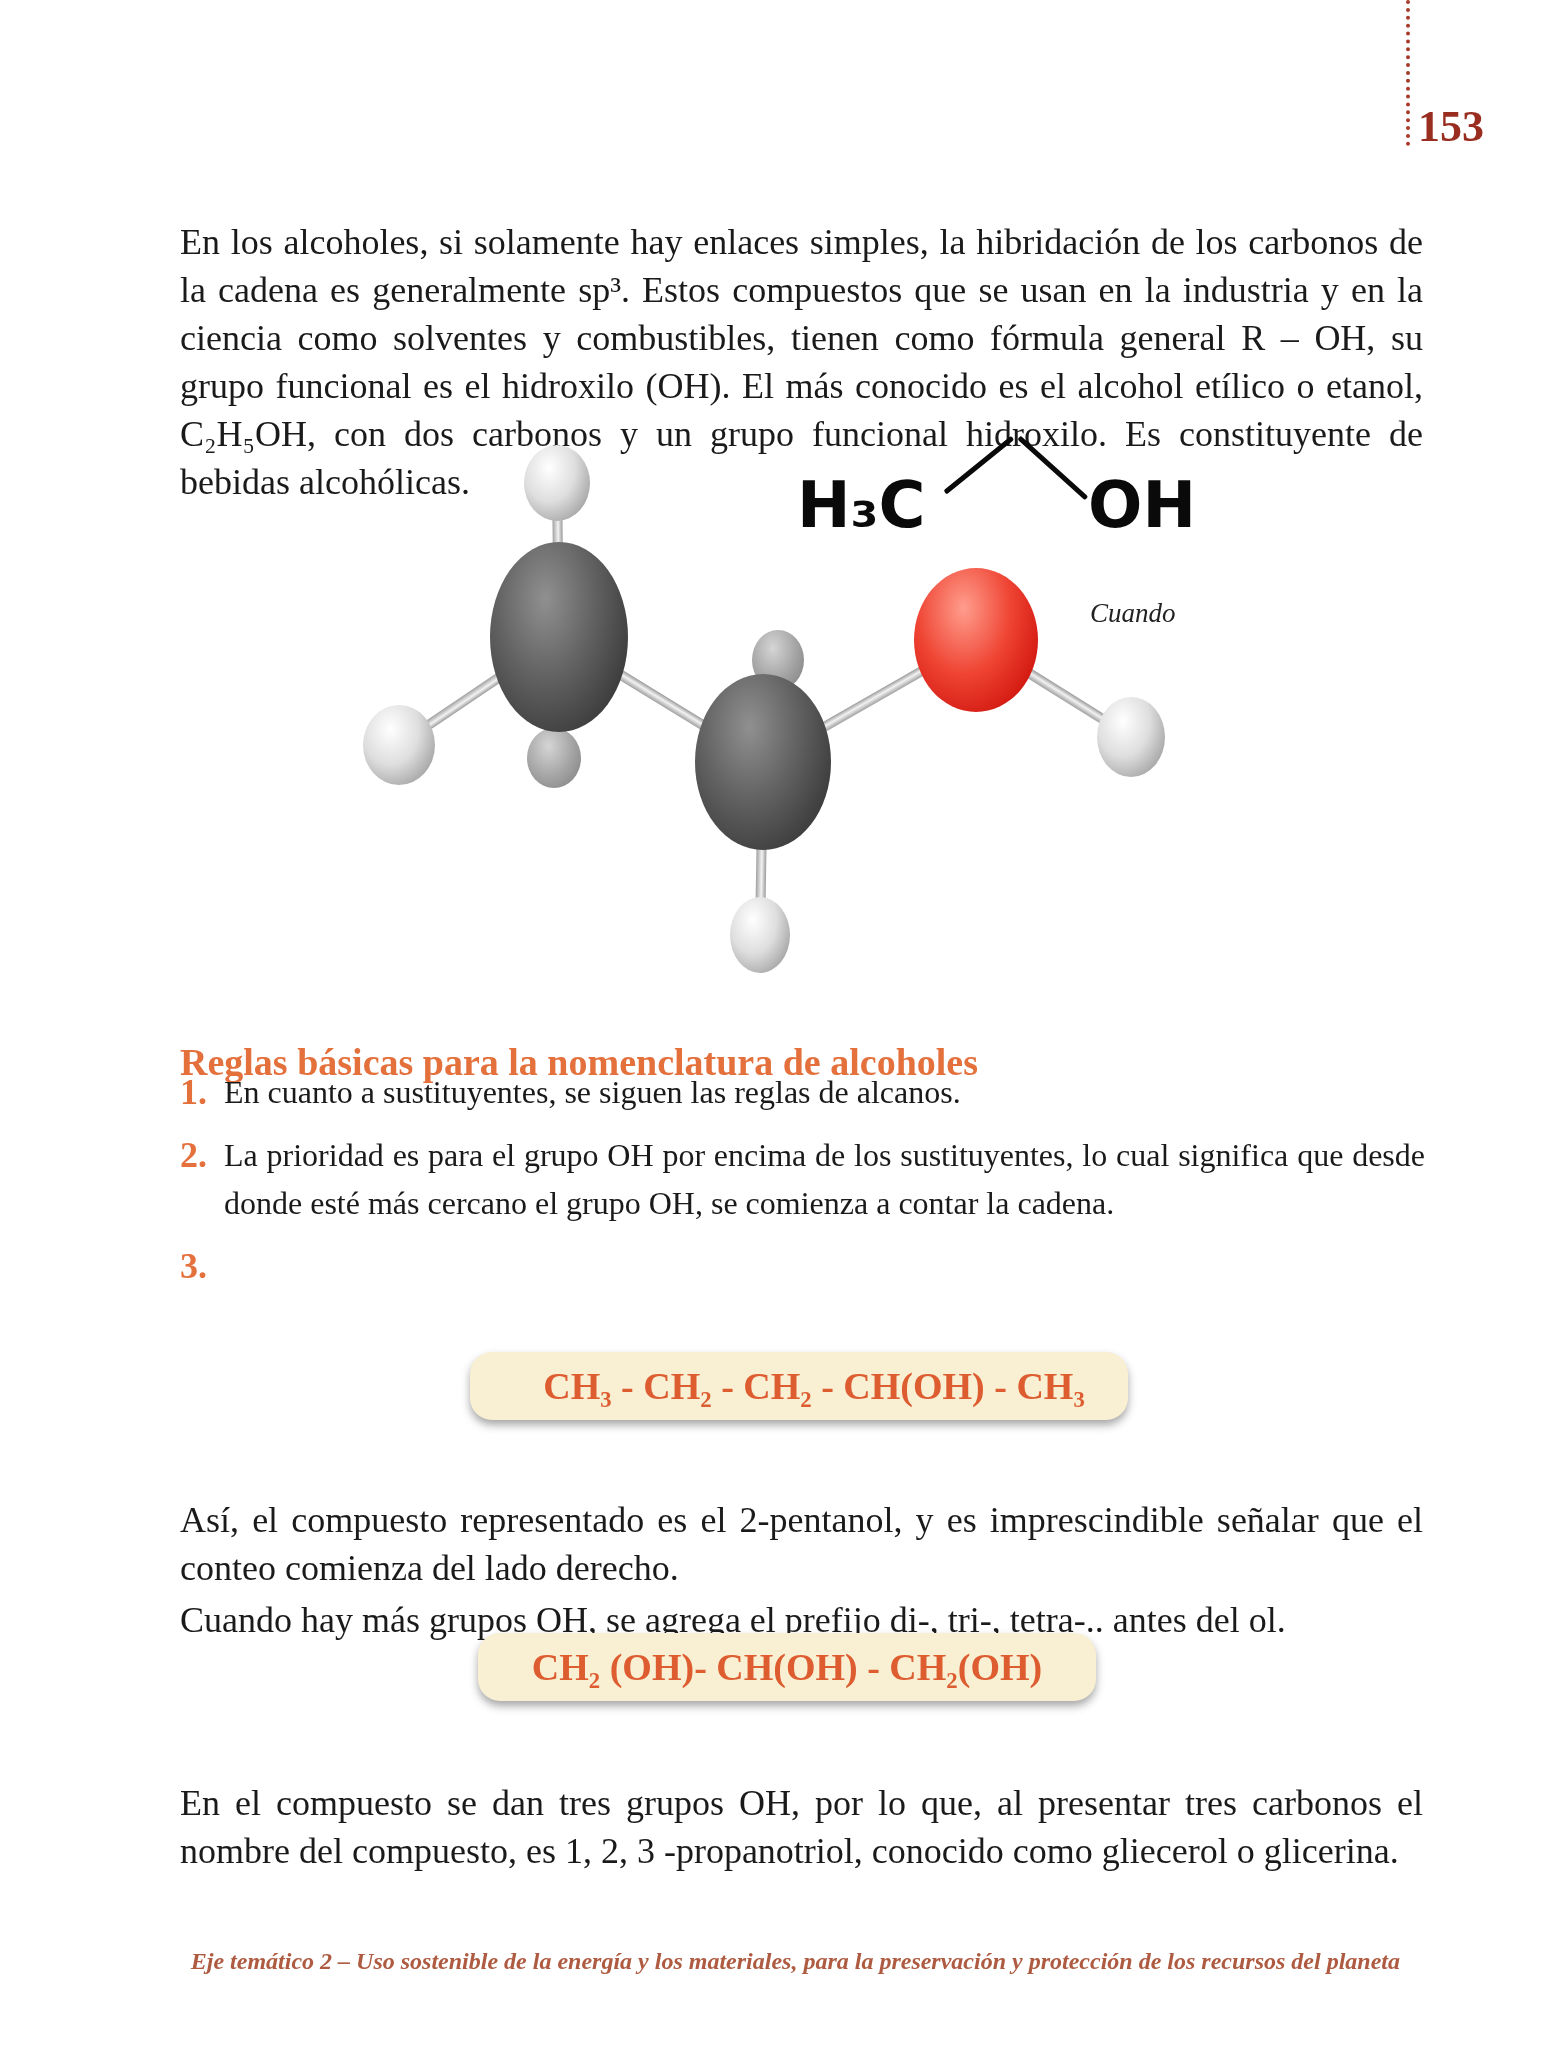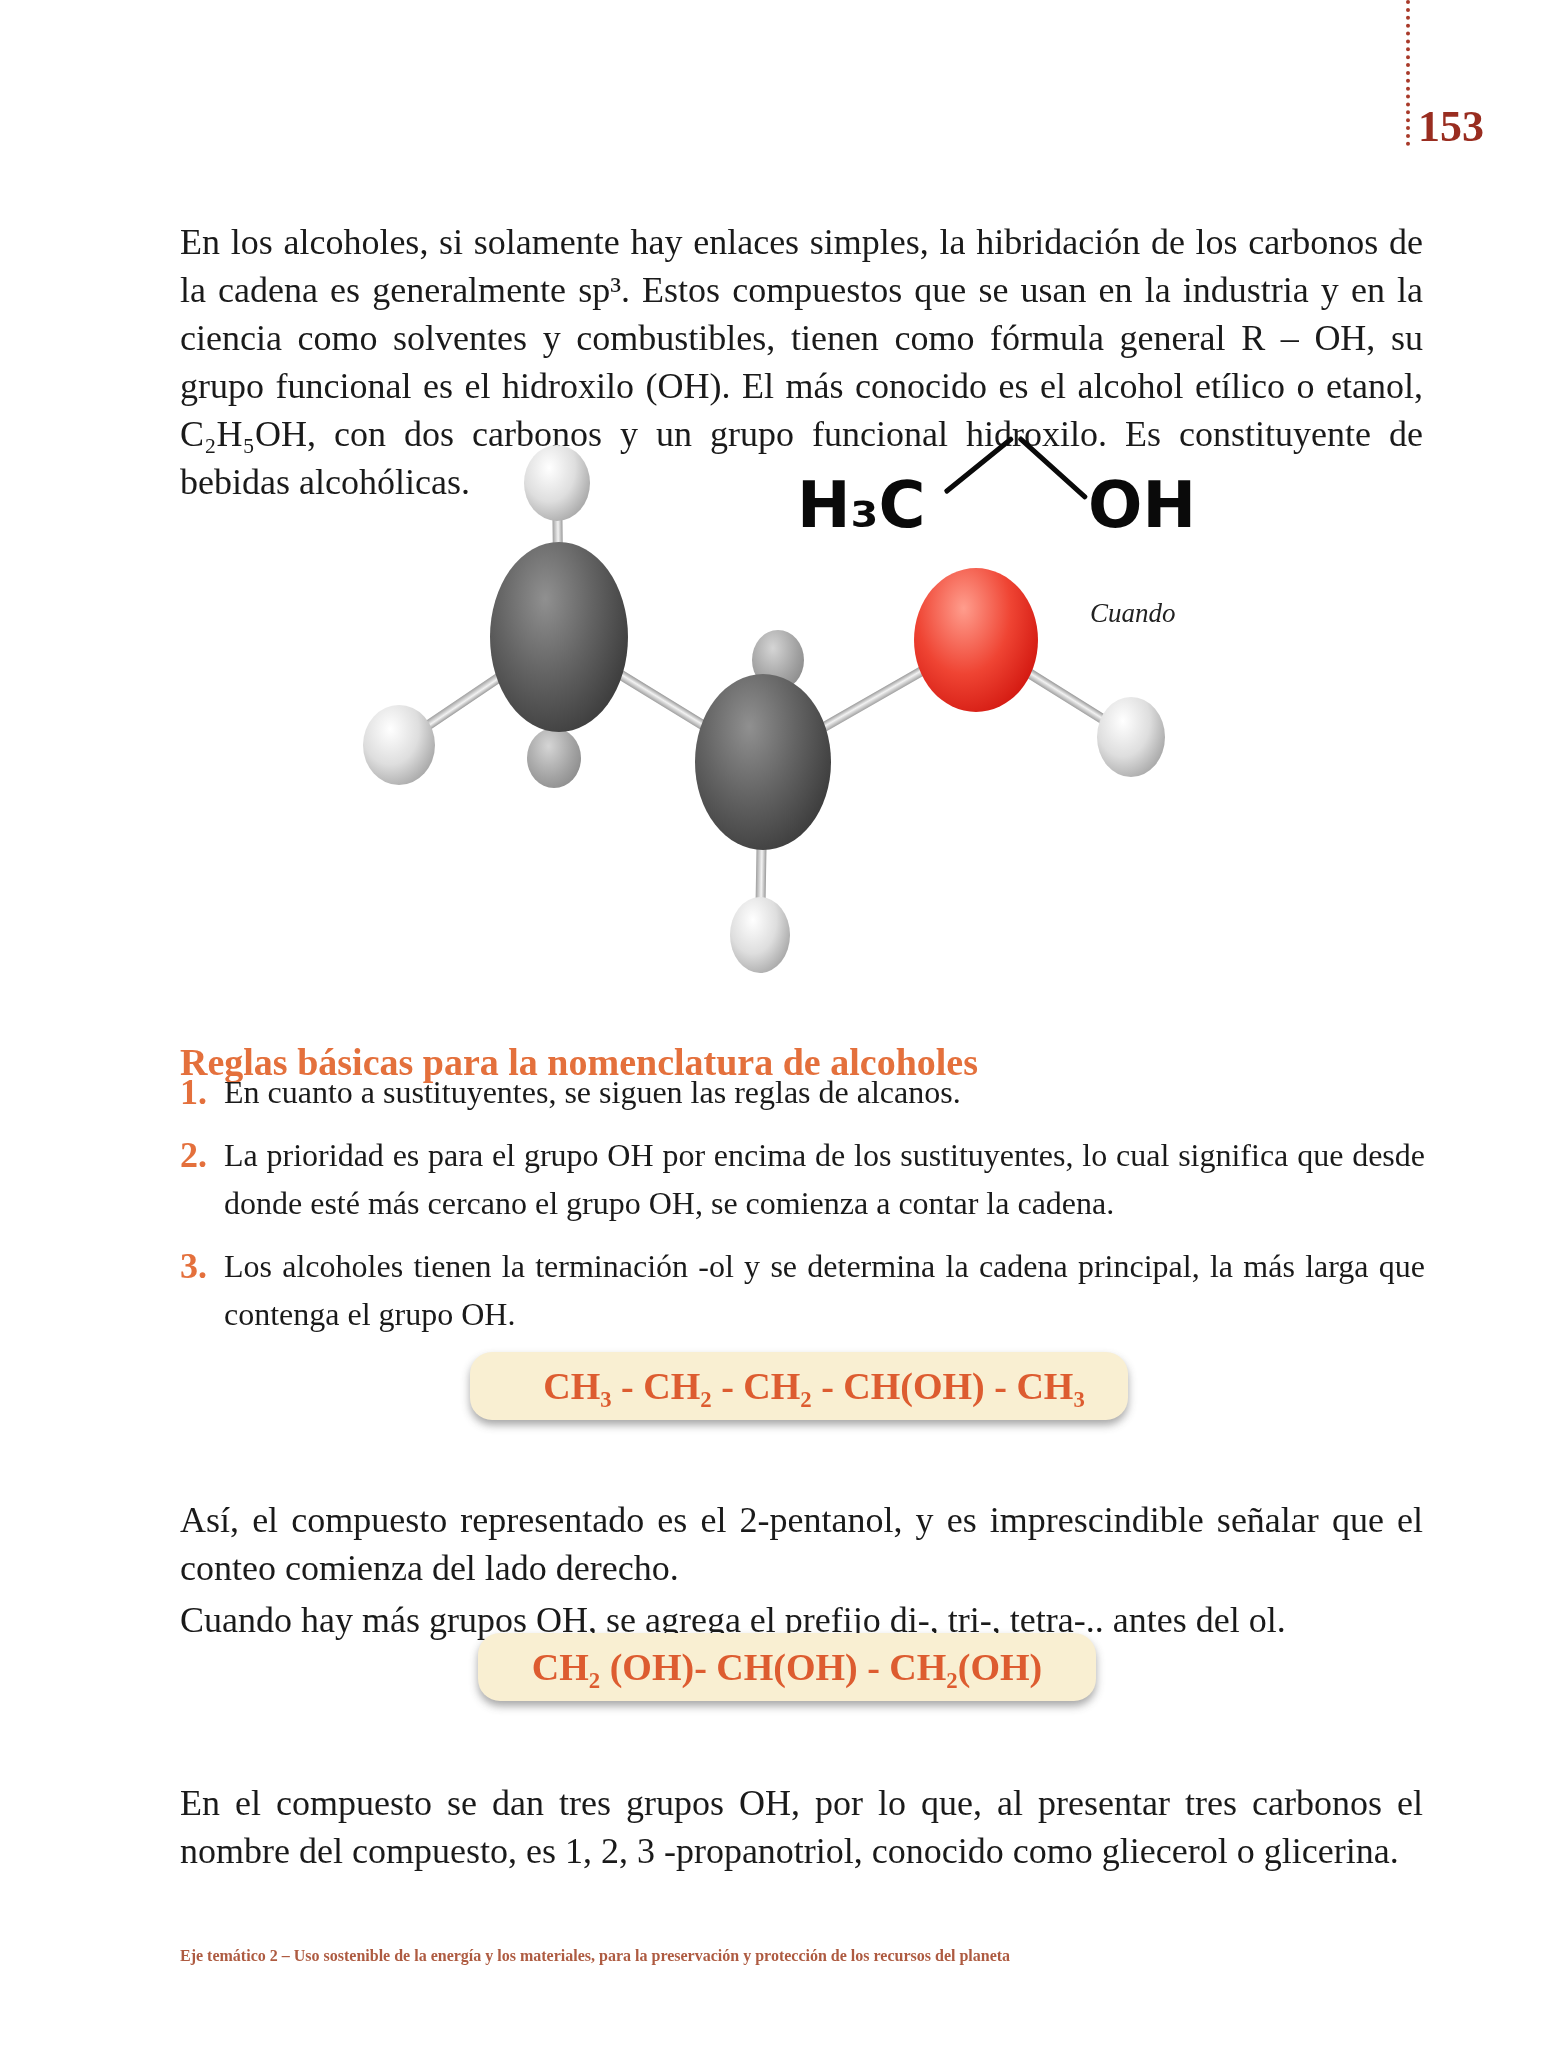--- a/index.html
+++ b/index.html
@@ -72,22 +72,22 @@
     display:flex;align-items:center;justify-content:center;
   }
   .formula-box .ftext{
     font-size:38px;font-weight:bold;color:var(--formula-orange);white-space:nowrap;
   }
   #box1{left:470px;top:1352px;width:628px;padding-left:30px;}
   #box2{left:478px;top:1633px;width:618px;}
   
   .footer{
     position:absolute;left:180px;top:1946px;width:1220px;
-    font-size:16px;font-weight:bold;color:var(--footer-brick);
-    line-height:1.3;
+    font-size:24px;font-style:italic;font-weight:bold;color:var(--footer-brick);
+    text-align:right;line-height:1.3;
   }
 </style>
 </head>
 <body>
 
 <div id="page">
 
   <div class="dots"></div>
   <div class="pagenum">153</div>
 
@@ -126,21 +126,20 @@
     <li class="rule">
       <span class="num">1.</span>
       <span>En cuanto a sustituyentes, se siguen las reglas de alcanos.</span>
     </li>
     <li class="rule">
       <span class="num">2.</span>
       <span>La prioridad es para el grupo OH por encima de los sustituyentes, lo cual significa que desde donde esté más cercano el grupo OH, se comienza a contar la cadena.</span>
     </li>
     <li class="rule">
       <span class="num">3.</span>
-      <span>Los alcoholes tienen la terminación -ol y se determina la cadena principal, la más larga que contenga el grupo OH.</span>
     </li>
   </ul>
 
   <div class="formula-box" id="box1">
     <span class="ftext">CH₃ - CH₂ - CH₂ - CH(OH) - CH₃</span>
   </div>
 
   <p class="para" style="top:1460px">Así, el compuesto representado es el 2-pentanol, y es imprescindible señalar que el conteo comienza del lado derecho.</p>
   <p class="para" style="top:1560px">Cuando hay más grupos OH, se agrega el prefijo di-, tri-, tetra-.. antes del ol.</p>
 

